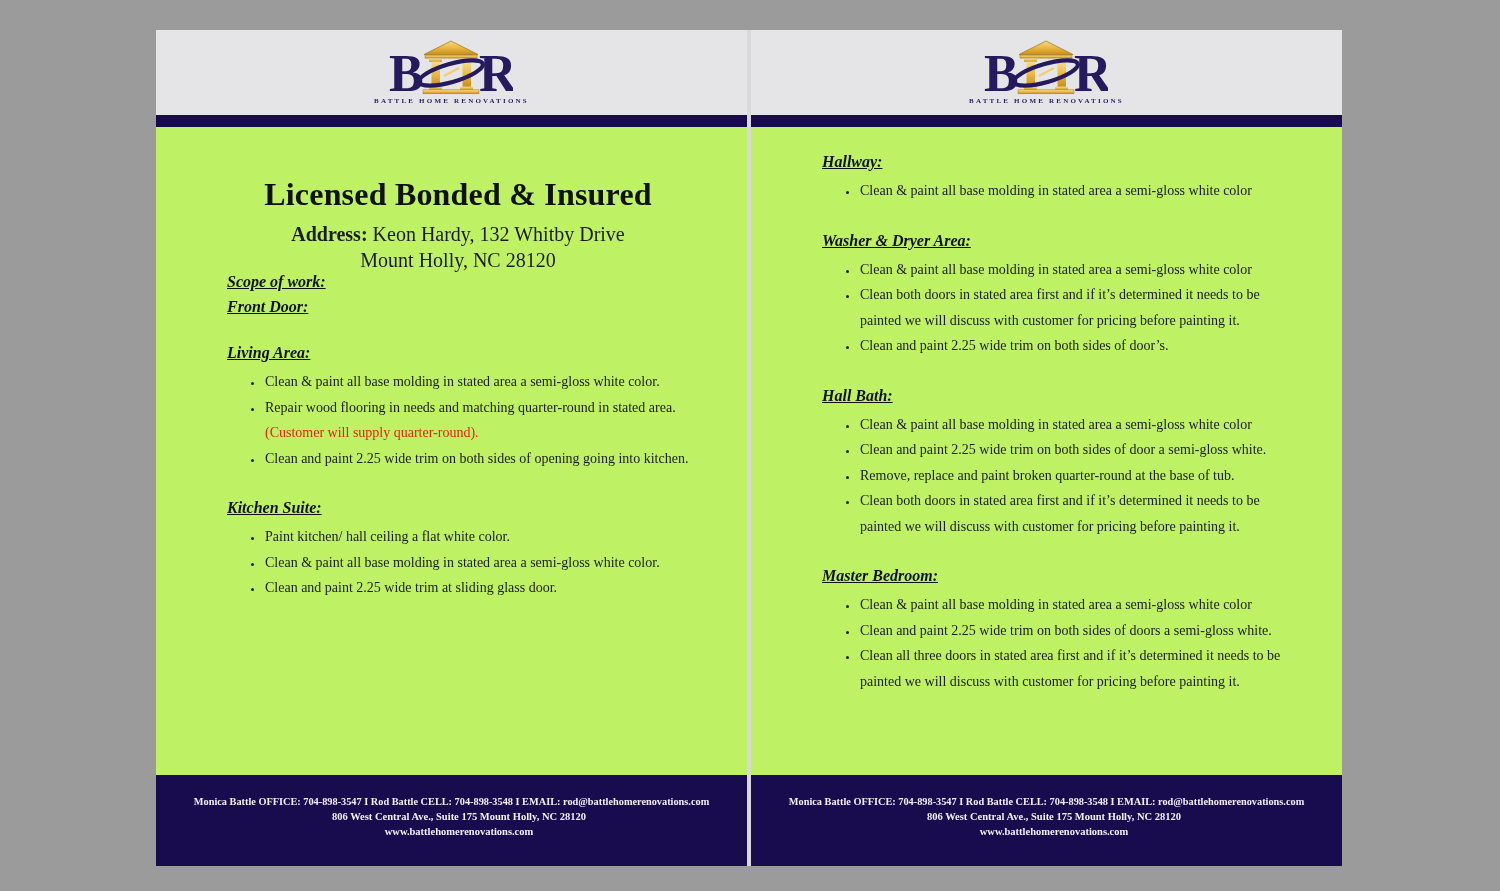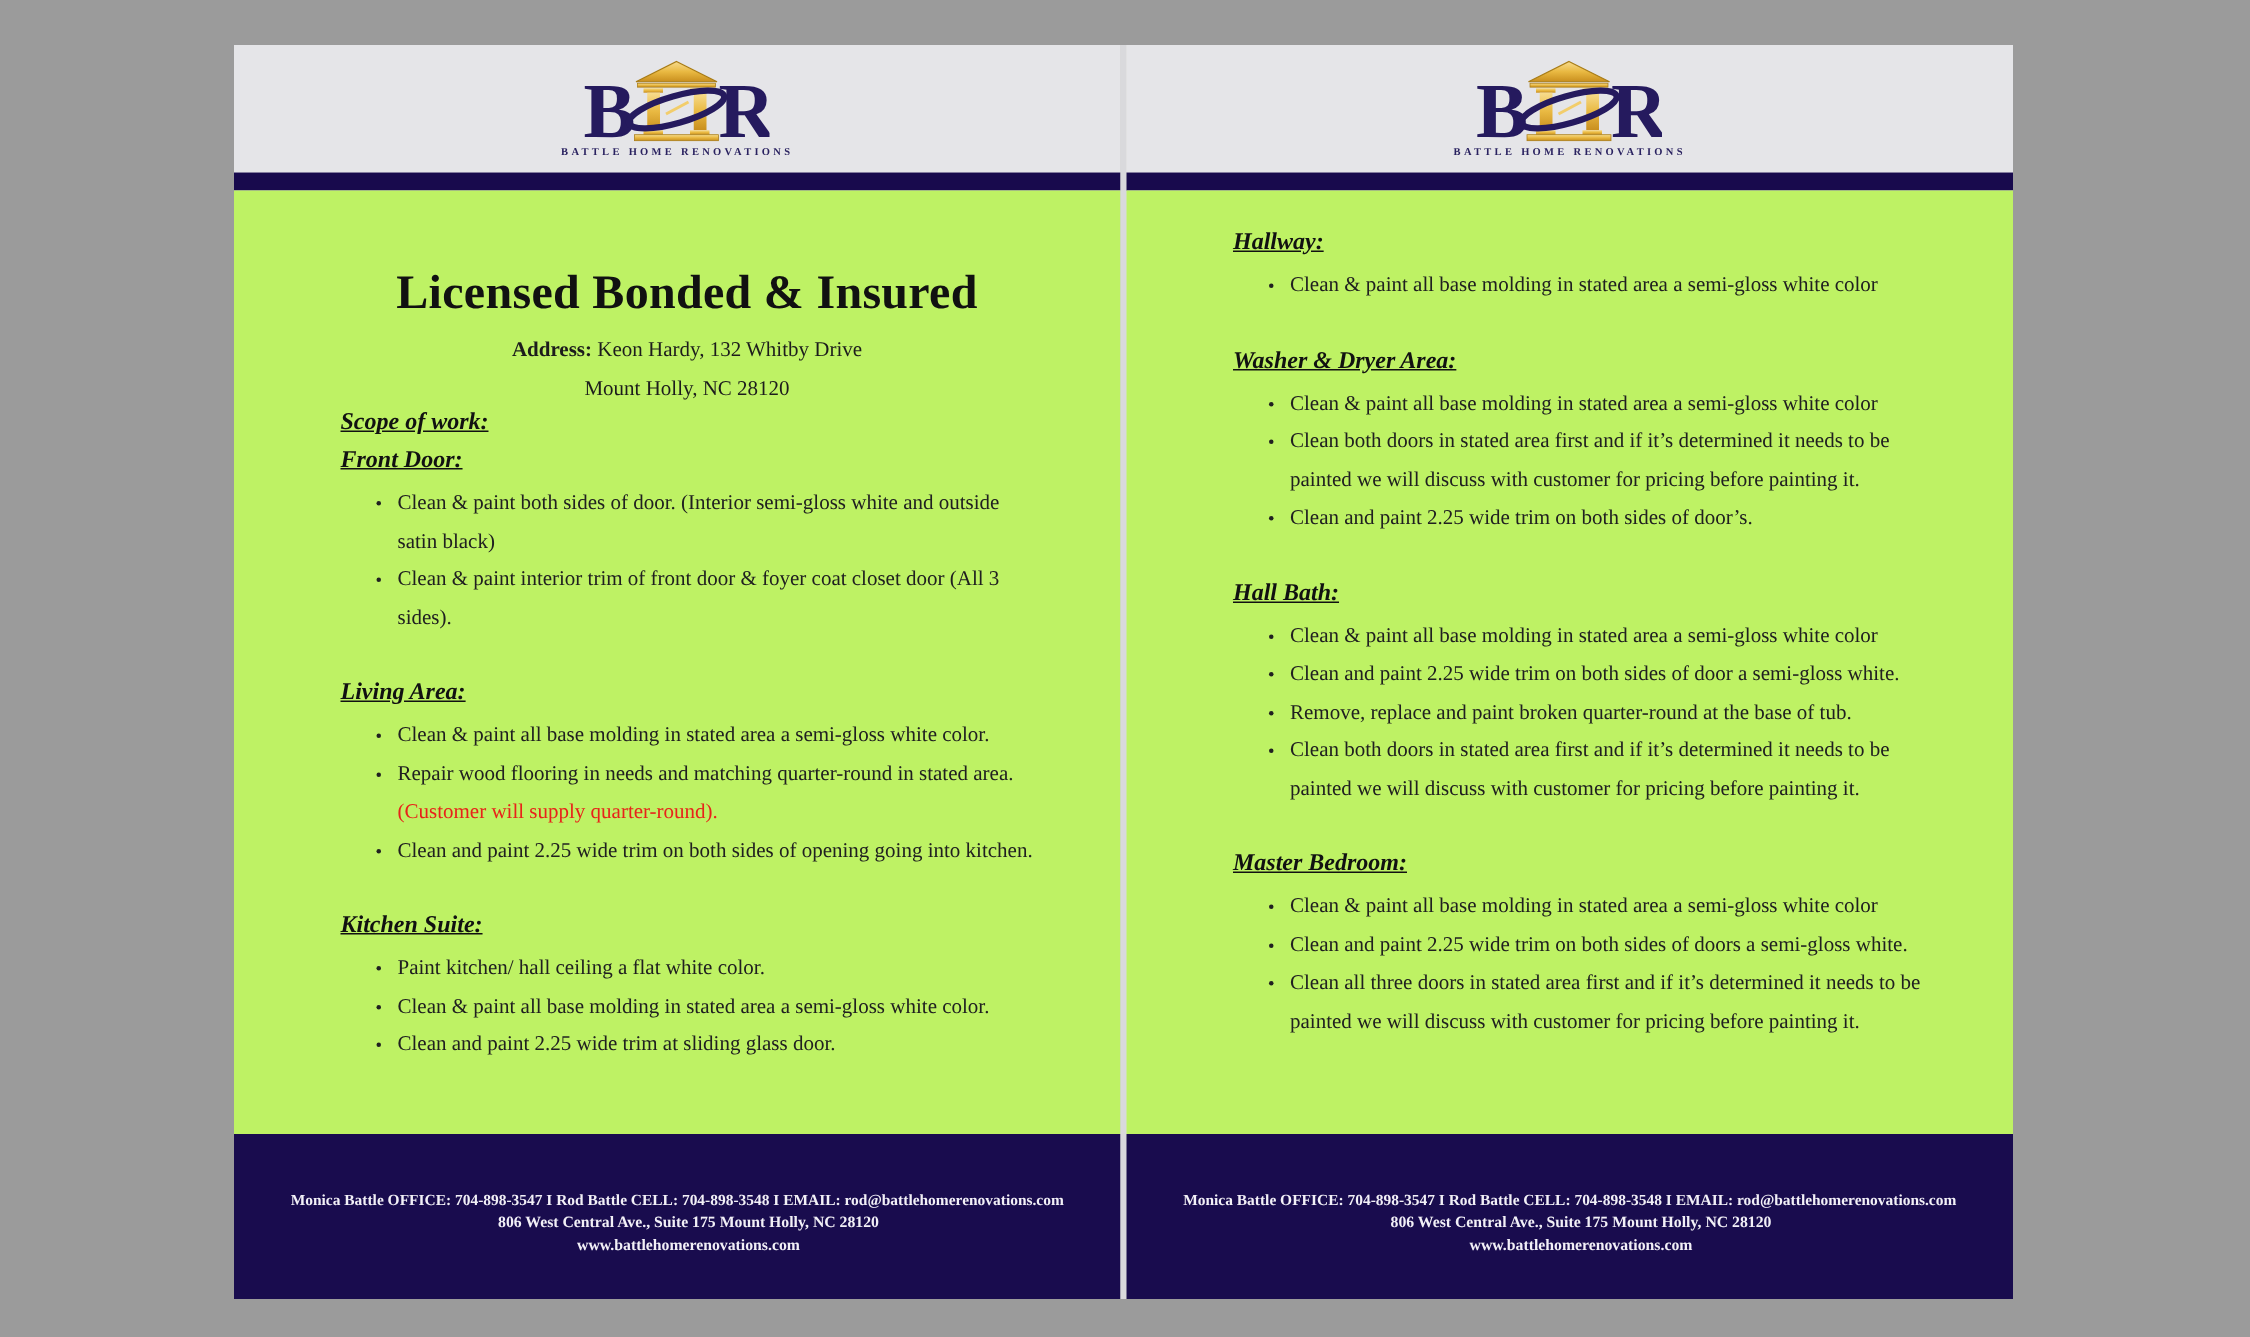--- a/index.html
+++ b/index.html
@@ -54,21 +54,21 @@
   .doc-title {
     margin: 49px 0 0;
     font-size: 32px;
     font-weight: 700;
     text-align: center;
     color: #111111;
     letter-spacing: 0.2px;
   }
   .doc-address {
     text-align: center;
-    font-size: 14px;
+    font-size: 20px;
     margin-top: 8px;
     line-height: 26px;
     color: #1c1c1c;
   }
   .doc-address b { font-weight: 700; }
   .scope-heading { margin-top: 28px; }
 
   .sow-heading {
     font-size: 16px;
     font-weight: 700;
@@ -82,26 +82,26 @@
   .sow-section li {
     font-size: 14px;
     line-height: 25.5px;
     color: #202020;
     padding-left: 1px;
   }
   .sow-section li::marker { font-size: 11px; color: #202020; }
   .red-note { color: #e8221a; }
 
   .page-footer {
-    height: 110px;
+    height: 91px;
     flex: 0 0 auto;
     background: #190c4e;
     color: #f2f0f7;
     text-align: center;
-    padding-top: 37px;
+    padding-top: 19px;
     font-weight: 700;
   }
   .footer-line1 { font-size: 10.3px; white-space: nowrap; line-height: 15px; }
   .footer-line2, .footer-line3 { font-size: 10.5px; line-height: 15px; white-space: nowrap; margin-left: 15px; }
 </style>
 </head>
 <body>
 
 <div class="sheet">
 
@@ -141,24 +141,20 @@
     <div class="page-content">
       <h1 class="doc-title">Licensed Bonded &amp; Insured</h1>
       <div class="doc-address">
         <div><b>Address:</b><span> Keon Hardy, 132 Whitby Drive</span></div>
         <div>Mount Holly, NC 28120</div>
       </div>
       <h3 class="sow-heading scope-heading">Scope of work:</h3>
       <div>
           <section class="sow-section">
             <h3 class="sow-heading">Front Door:</h3>
-            <ul>
-              <li><span>Clean &amp; paint both sides of door. (Interior semi-gloss white and outside satin black)</span></li>
-              <li><span>Clean &amp; paint interior trim of front door &amp; foyer coat closet door (All 3 sides).</span></li>
-            </ul>
           </section>
           <section class="sow-section">
             <h3 class="sow-heading">Living Area:</h3>
             <ul>
               <li><span>Clean &amp; paint all base molding in stated area a semi-gloss white color.</span></li>
               <li><span>Repair wood flooring in needs and matching quarter-round in stated area. </span><span class="red-note">(Customer will supply quarter-round).</span></li>
               <li><span>Clean and paint 2.25 wide trim on both sides of opening going into kitchen.</span></li>
             </ul>
           </section>
           <section class="sow-section">

